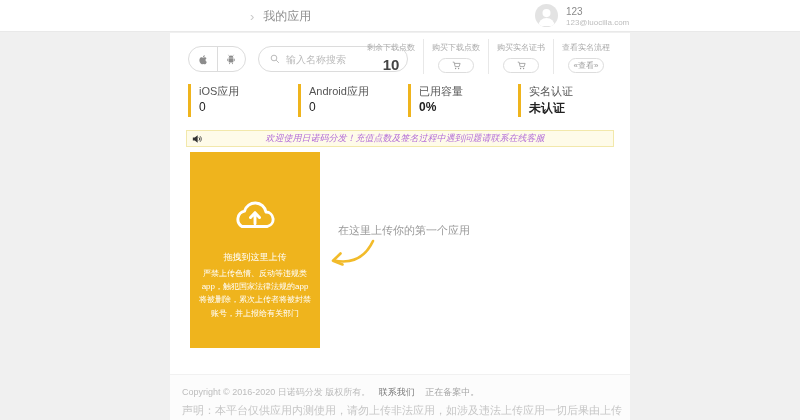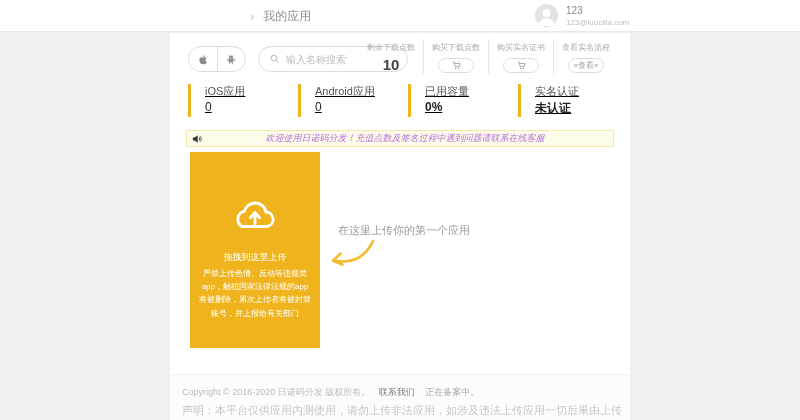--- a/index.html
+++ b/index.html
@@ -7,21 +7,21 @@
   body { width:800px; height:420px; background:#f0f0f0; overflow:hidden;
          font-family:"Liberation Sans","DejaVu Sans",sans-serif; position:relative; }
   .page { position:absolute; inset:0; }
 
   
   .topbar { position:absolute; left:0; top:0; width:800px; height:32px; background:#fff;
             border-bottom:1px solid #e9e9e9; }
   .breadcrumb { position:absolute; left:250px; top:0; height:32px; display:flex; align-items:center; gap:9px; }
   .crumb-chevron { color:#c9c9c9; font-size:13px; }
   .crumb-label { color:#8f8f8f; font-size:12px; cursor:pointer; }
-  .userblock { position:absolute; left:535px; top:4px; display:flex; align-items:flex-start; gap:8px; cursor:pointer; }
+  .userblock { position:absolute; left:535px; top:4px; display:flex; align-items:flex-end; gap:8px; cursor:pointer; }
   .avatar { width:23px; height:23px; border-radius:50%; background:#e3e3e3; overflow:hidden;
             display:flex; align-items:flex-end; justify-content:center; }
   .user-name { font-size:10px; color:#8a8a8a; line-height:1.35; }
   .user-email { font-size:8px; color:#bdbdbd; }
 
   
   .container { position:absolute; left:170px; top:33px; width:460px; height:387px; background:#fff; }
 
   
   .toggle { position:absolute; left:18px; top:13px; width:58px; height:26px; border:1px solid #dcdcdc;
@@ -39,21 +39,21 @@
   .pcell { padding:3px 8px 0; text-align:center; }
   .pcell + .pcell { border-left:1px solid #e8e8e8; }
   .plabel { font-size:8px; color:#aaa; white-space:nowrap; }
   .pvalue { font-size:15px; color:#444; font-weight:bold; margin-top:3px; }
   .pbtn { margin-top:5px; width:36px; height:15px; border:1px solid #ddd; border-radius:8px;
           display:inline-flex; align-items:center; justify-content:center; cursor:pointer; background:#fff; }
   .pbtn-text { font-size:8px; color:#999; white-space:nowrap; }
 
   
   .statsrow { position:absolute; left:18px; top:51px; width:440px; display:flex; }
-  .stat { width:110px; border-left:3px solid var(--gold); padding-left:14px;text-decoration:underline; }
+  .stat { width:110px; border-left:3px solid var(--gold); padding-left:8px; }
   .stat-label { font-size:11px; color:#555; line-height:1.3; }
   .stat-value { font-size:12px; color:#222; margin-top:2px; }
   .stat-value.bold { font-weight:bold; }
 
   
   .notice { position:absolute; left:16px; top:97px; width:428px; height:17px; background:#fefbe9;
             border:1px solid #f2e8ab; display:flex; align-items:center; padding:0 5px;font-style:italic; }
   .notice-text { flex:1; text-align:center; font-size:9px; color:var(--notice-text); white-space:nowrap; overflow:hidden; }
 
   

